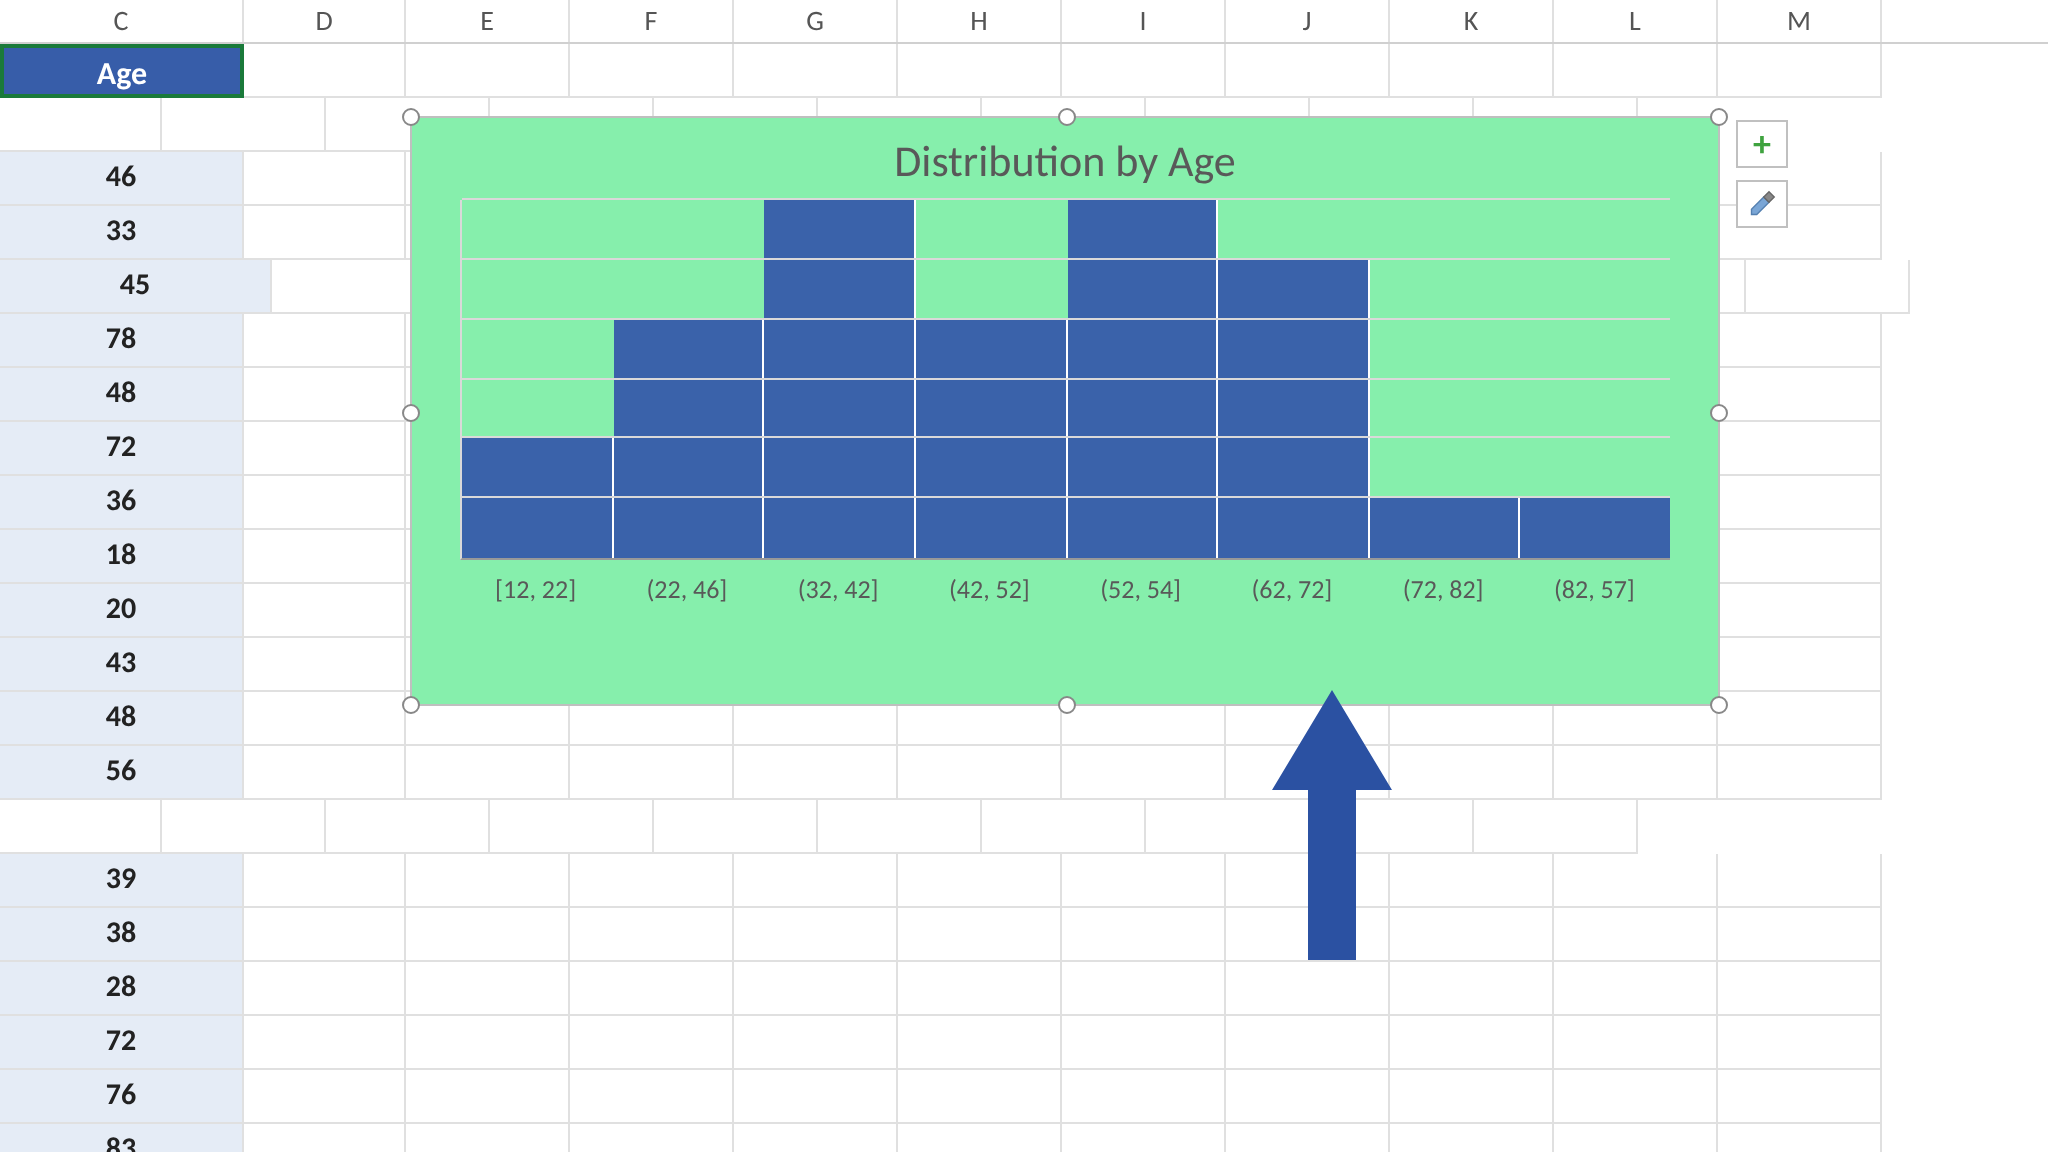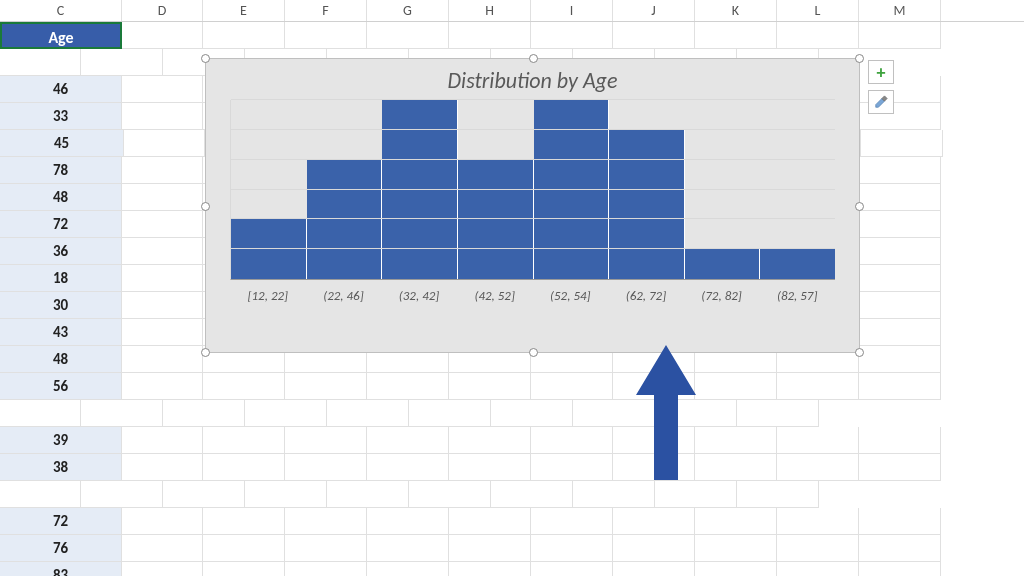--- a/index.html
+++ b/index.html
@@ -66,23 +66,22 @@
       background: #fff;
     }
     
     
     .chart-wrap {
       position: absolute;
       top: 58px;
       left: 205px;
       width: 655px;
       height: 295px;
-      background: #e5e5e5;
+      background: #86efac;
       border: 1px solid #bfbfbf;
-      font-style: italic;
     }
     .chart-sel-handle {
       position: absolute;
       width: 9px;
       height: 9px;
       background: #fff;
       border: 1px solid #888;
       border-radius: 50%;
     }
     .h-tl { top: -5px; left: -5px; }
@@ -238,21 +237,21 @@
       <div class="cell empty" style="width: 82px;"></div>
       <div class="cell empty" style="width: 82px;"></div>
       <div class="cell empty" style="width: 82px;"></div>
       <div class="cell empty" style="width: 82px;"></div>
       <div class="cell empty" style="width: 82px;"></div>
       <div class="cell empty" style="width: 82px;"></div>
       <div class="cell empty" style="width: 82px;"></div>
       <div class="cell empty" style="width: 82px;"></div>
     </div>
     <div class="row">
-      <div class="cell data-cell" style="width: 124px;">45</div>
+      <div class="cell data-cell" style="width: 136px;">45</div>
       <div class="cell empty" style="width: 81px;"></div>
       <div class="cell empty" style="width: 82px;"></div>
       <div class="cell empty" style="width: 82px;"></div>
       <div class="cell empty" style="width: 82px;"></div>
       <div class="cell empty" style="width: 82px;"></div>
       <div class="cell empty" style="width: 82px;"></div>
       <div class="cell empty" style="width: 82px;"></div>
       <div class="cell empty" style="width: 82px;"></div>
       <div class="cell empty" style="width: 82px;"></div>
       <div class="cell empty" style="width: 82px;"></div>
@@ -316,21 +315,21 @@
       <div class="cell empty" style="width: 82px;"></div>
       <div class="cell empty" style="width: 82px;"></div>
       <div class="cell empty" style="width: 82px;"></div>
       <div class="cell empty" style="width: 82px;"></div>
       <div class="cell empty" style="width: 82px;"></div>
       <div class="cell empty" style="width: 82px;"></div>
       <div class="cell empty" style="width: 82px;"></div>
       <div class="cell empty" style="width: 82px;"></div>
     </div>
     <div class="row">
-      <div class="cell data-cell" style="width: 122px;">30</div>
+      <div class="cell data-cell" style="width: 122px;">20</div>
       <div class="cell empty" style="width: 81px;"></div>
       <div class="cell empty" style="width: 82px;"></div>
       <div class="cell empty" style="width: 82px;"></div>
       <div class="cell empty" style="width: 82px;"></div>
       <div class="cell empty" style="width: 82px;"></div>
       <div class="cell empty" style="width: 82px;"></div>
       <div class="cell empty" style="width: 82px;"></div>
       <div class="cell empty" style="width: 82px;"></div>
       <div class="cell empty" style="width: 82px;"></div>
       <div class="cell empty" style="width: 82px;"></div>
@@ -406,20 +405,21 @@
       <div class="cell empty" style="width: 82px;"></div>
       <div class="cell empty" style="width: 82px;"></div>
       <div class="cell empty" style="width: 82px;"></div>
       <div class="cell empty" style="width: 82px;"></div>
       <div class="cell empty" style="width: 82px;"></div>
       <div class="cell empty" style="width: 82px;"></div>
       <div class="cell empty" style="width: 82px;"></div>
       <div class="cell empty" style="width: 82px;"></div>
     </div>
     <div class="row">
+      <div class="cell data-cell" style="width: 122px;">28</div>
       <div class="cell empty" style="width: 81px;"></div>
       <div class="cell empty" style="width: 82px;"></div>
       <div class="cell empty" style="width: 82px;"></div>
       <div class="cell empty" style="width: 82px;"></div>
       <div class="cell empty" style="width: 82px;"></div>
       <div class="cell empty" style="width: 82px;"></div>
       <div class="cell empty" style="width: 82px;"></div>
       <div class="cell empty" style="width: 82px;"></div>
       <div class="cell empty" style="width: 82px;"></div>
       <div class="cell empty" style="width: 82px;"></div>

